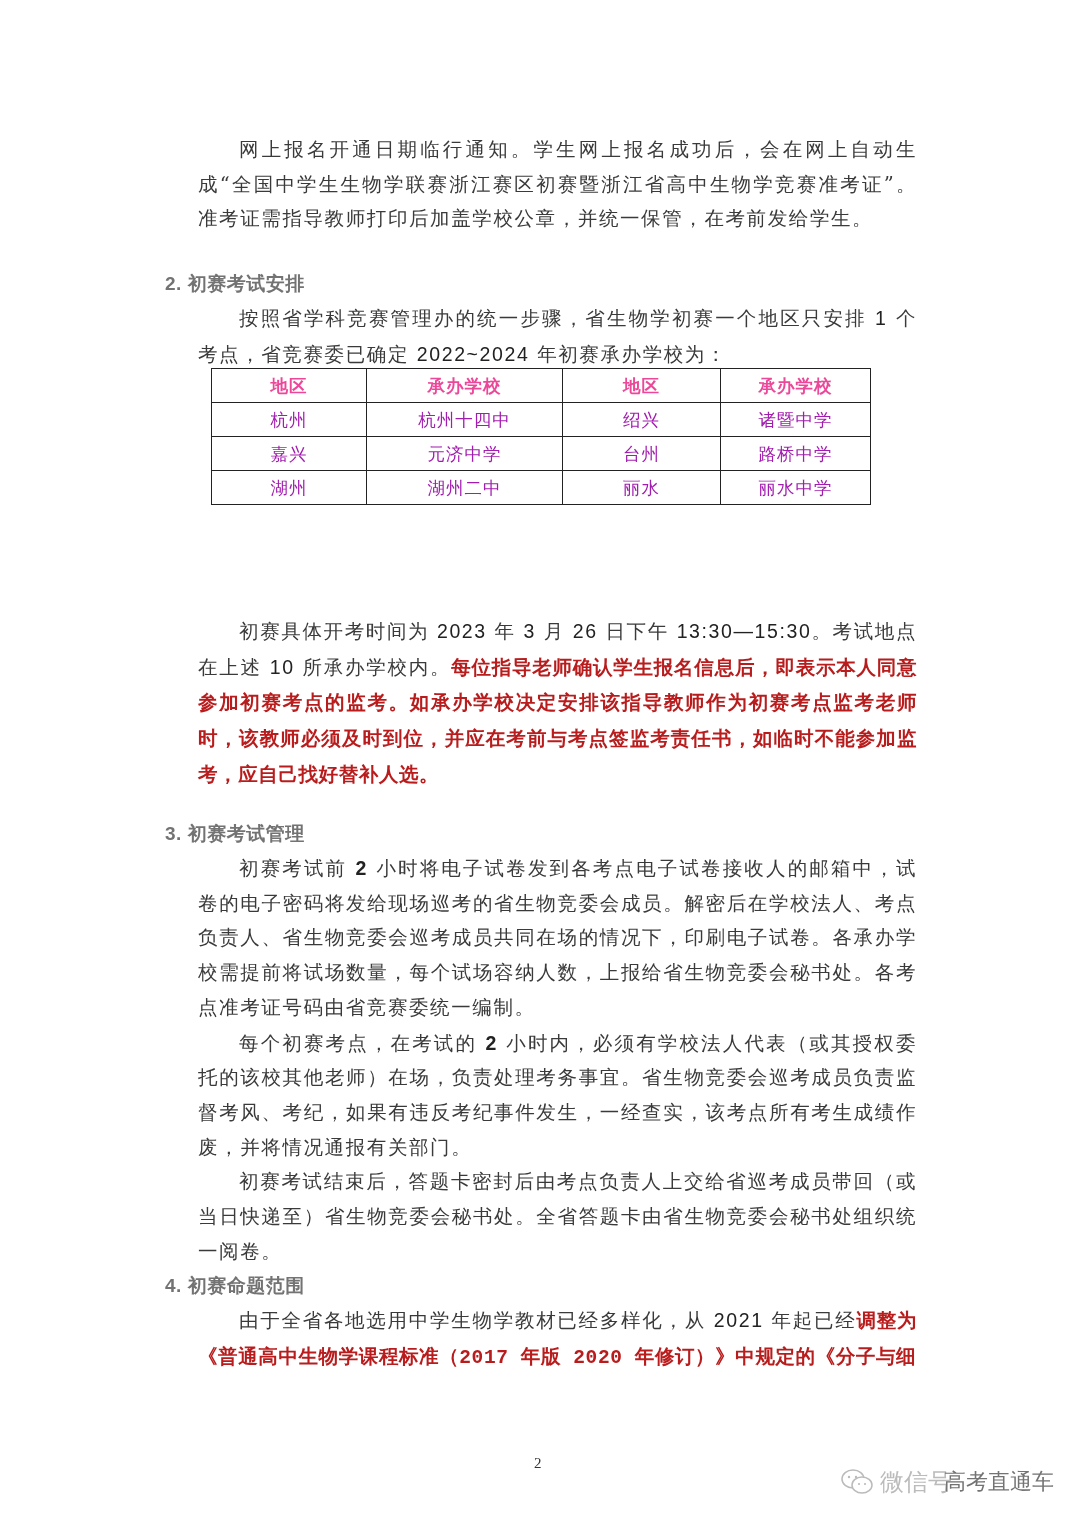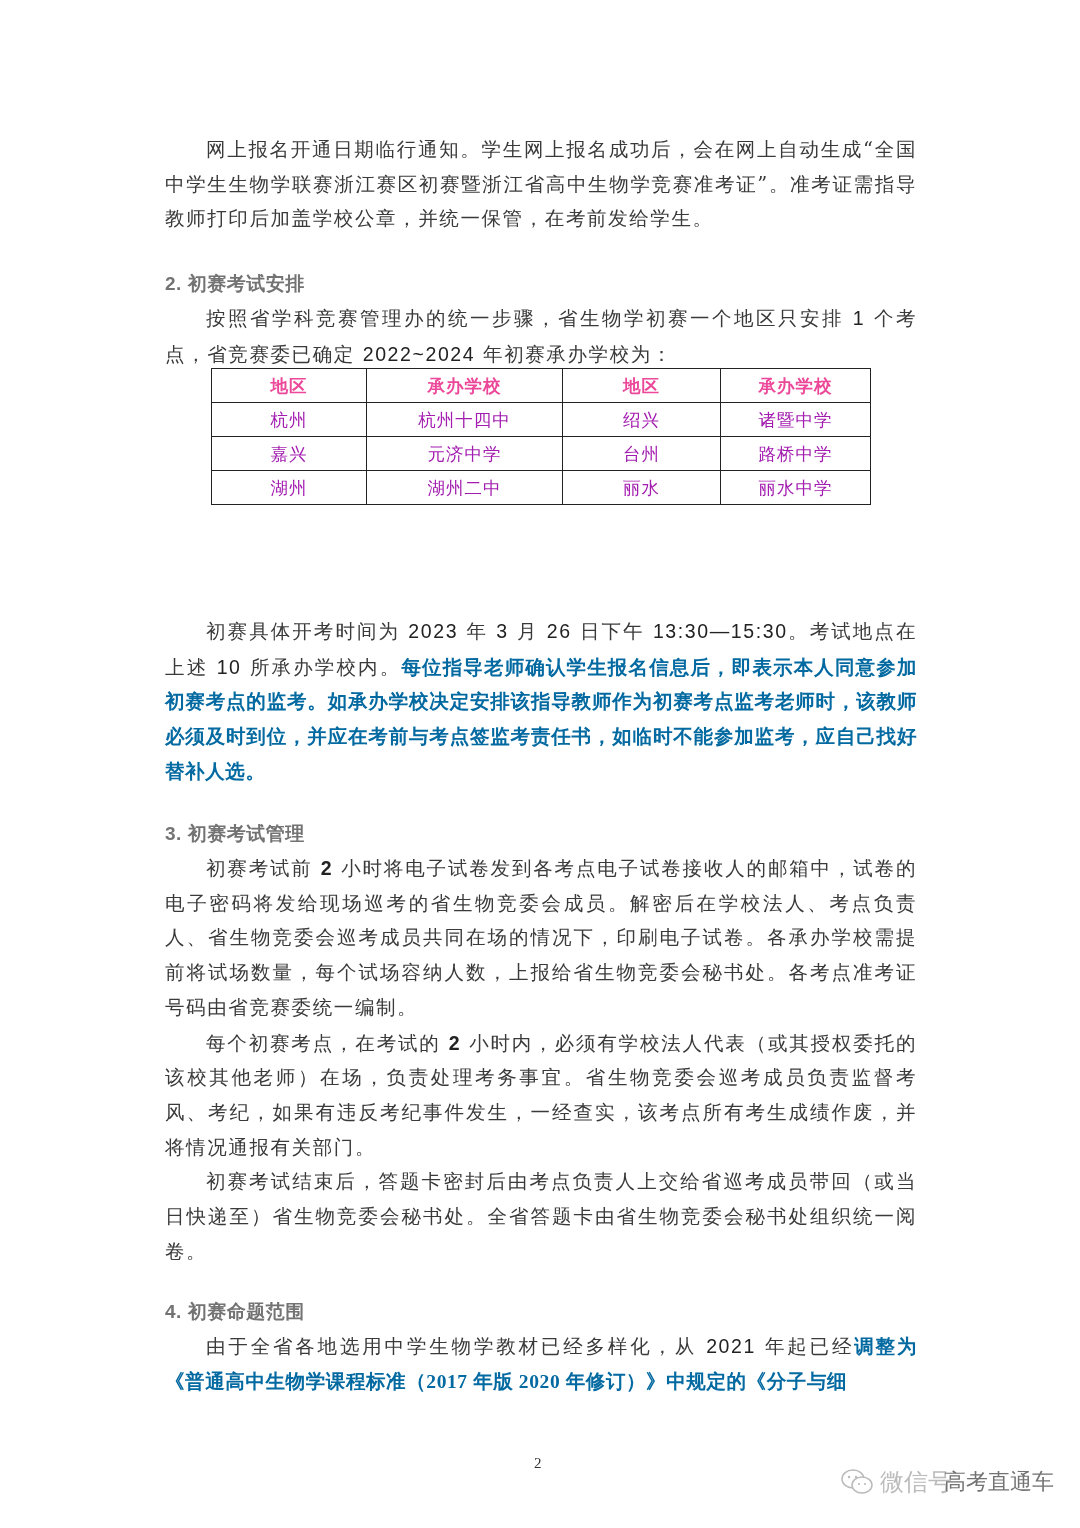--- a/index.html
+++ b/index.html
@@ -6,22 +6,22 @@
   body {
     width: 1080px; height: 1528px; position: relative; overflow: hidden;
     font-family: "DejaVu Serif", "Liberation Serif", serif;
     color: #333;
   }
   .page { position: absolute; left: 165px; top: 0; width: 752px; }
   .para {
     font-size: 19.5px; line-height: 34.7px; letter-spacing: 1.6px;
     text-align: justify; margin: 0; color: #3a3a3a;
   }
-  .indent { text-indent: 41px; }
-  .bold { font-family: Liberation Serif, serif; font-weight: bold; color: #0369a1; letter-spacing: 0.6px; }
+  .indent { text-indent: 41px; margin-left: 33px; }
+  .bold { font-family: Liberation Mono, monospace; font-weight: bold; color: #b91c1c; letter-spacing: 0.6px; }
   .num { font-family: "Liberation Sans", sans-serif; color: #222; }
   .heading {
     font-family: "DejaVu Sans", "Liberation Sans", sans-serif; font-weight: bold;
     font-size: 19px; color: #737373; margin: 0; letter-spacing: 0.5px; line-height: 34px;
   }
   .heading .hnum { font-family: "Liberation Sans", sans-serif; margin-right: 6px; }
   table.hosts {
     position: absolute; left: 211px; top: 368px; width: 659px;
     border-collapse: collapse; table-layout: fixed;
   }
@@ -75,21 +75,21 @@
     </h3>
     <p class="para indent">
       <span>初赛考试前 </span><span class="num" style="font-weight:bold">2</span><span> 小时将电子试卷发到各考点电子试卷接收人的邮箱中，试卷的电子密码将发给现场巡考的省生物竞委会成员。解密后在学校法人、考点负责人、省生物竞委会巡考成员共同在场的情况下，印刷电子试卷。各承办学校需提前将试场数量，每个试场容纳人数，上报给省生物竞委会秘书处。各考点准考证号码由省竞赛委统一编制。</span>
     </p>
     <p class="para indent">
       <span>每个初赛考点，在考试的 </span><span class="num" style="font-weight:bold">2</span><span> 小时内，必须有学校法人代表（或其授权委托的该校其他老师）在场，负责处理考务事宜。省生物竞委会巡考成员负责监督考风、考纪，如果有违反考纪事件发生，一经查实，该考点所有考生成绩作废，并将情况通报有关部门。</span>
     </p>
     <p class="para indent">初赛考试结束后，答题卡密封后由考点负责人上交给省巡考成员带回（或当日快递至）省生物竞委会秘书处。全省答题卡由省生物竞委会秘书处组织统一阅卷。</p>
   </div>
 
-  <div style="position:absolute; top:1294px; width:752px;">
+  <div style="position:absolute; top:1268px; width:752px;">
     <h3 class="heading">
       <span class="hnum">4.</span><span>初赛命题范围</span>
     </h3>
     <p class="para indent">
       <span>由于全省各地选用中学生物学教材已经多样化，从 </span><span class="num">2021</span><span> 年起已经</span><span class="bold">调整为《普通高中生物学课程标准（2017 年版 2020 年修订）》中规定的《分子与细</span>
     </p>
   </div>
 </div>
 
 <table class="hosts">

